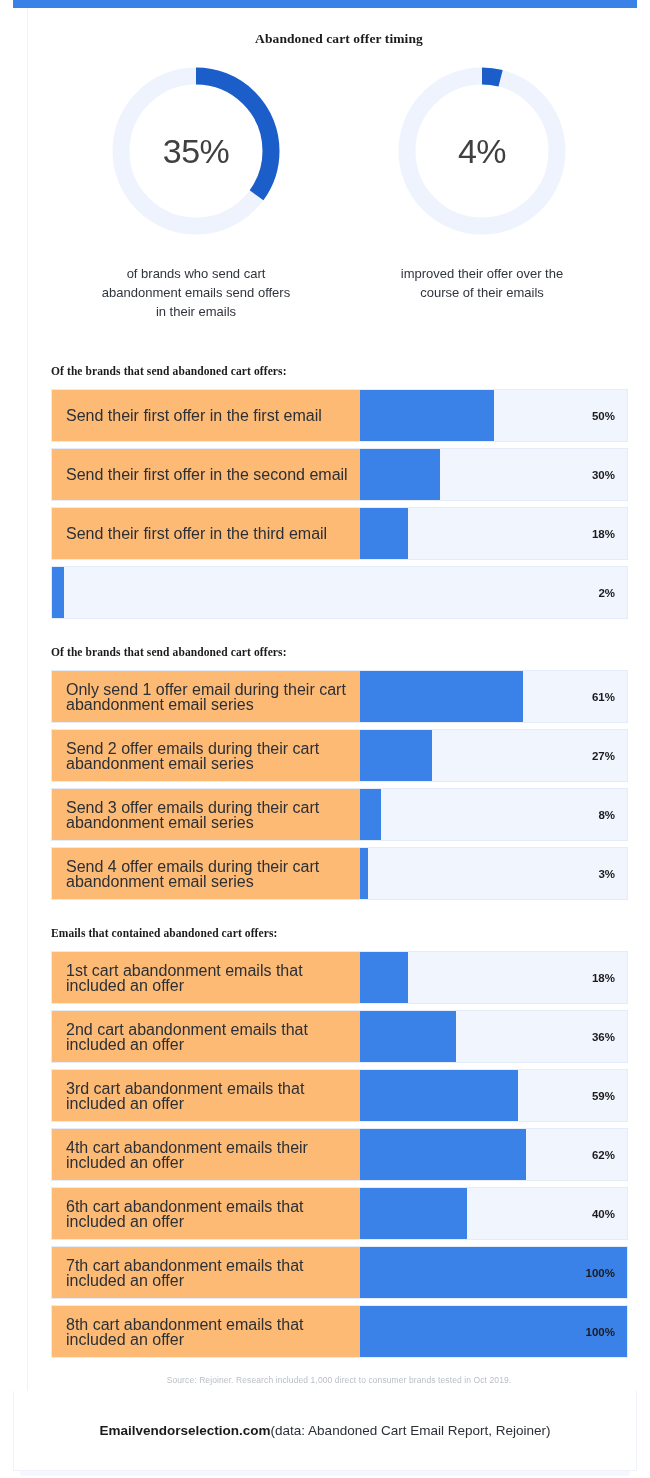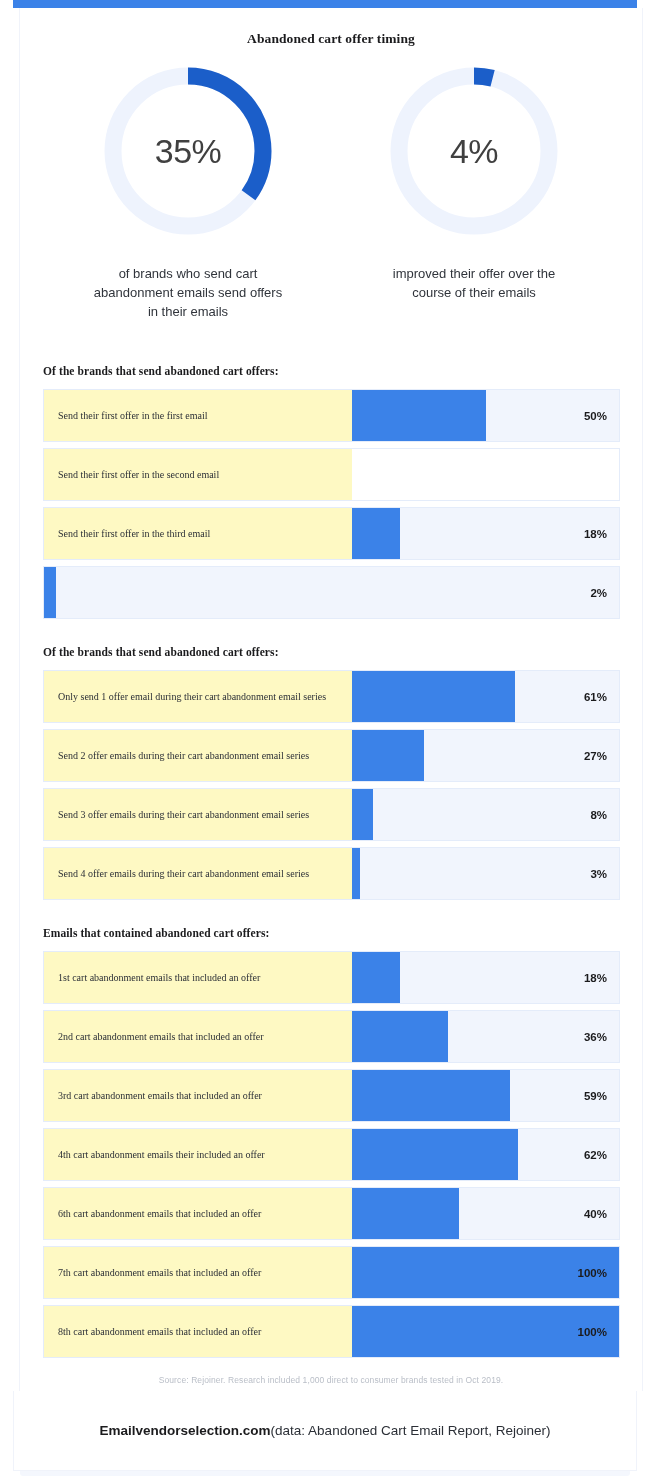--- a/index.html
+++ b/index.html
@@ -25,21 +25,21 @@
     left: 13px;
     top: 0px;
     width: 624px;
     height: 8px;
     background: #3b82e8;
   }
 
   
   .card {
     position: absolute;
-    left: 19px;
+    left: 27px;
     top: 8px;
     width: 624px;
     height: 1383px;
     background: #ffffff;
     border-left: 1px solid #f0f3fa;
     border-right: 1px solid #f0f3fa;
   }
 
   .title {
     margin-top: 23px;
@@ -131,26 +131,25 @@
 
   .bar-row:last-child { margin-bottom: 0; }
 
   .row-label {
     width: 308px;
     flex: 0 0 308px;
     display: flex;
     align-items: center;
     padding-left: 14px;
     padding-right: 8px;
-    font-size: 10px;
+    font-size: 16px;
     line-height: 15px;
     color: #2b2f36;
-    background: #fef9c3;
+    background: #fdba74;
     z-index: 2;
-    font-family: Liberation Serif, serif;
   }
 
   .track {
     position: relative;
     flex: 1 1 auto;
     background: #f1f5fd;
   }
 
   .bar-fill {
     position: absolute;
@@ -270,20 +269,24 @@
       <div class="rows">
           <div class="bar-row">
             <div class="row-label">Send their first offer in the first email</div>
             <div class="track">
               <div class="bar-fill" style="width: 50%;"></div>
               <div class="bar-value">50%</div>
             </div>
           </div>
           <div class="bar-row">
             <div class="row-label">Send their first offer in the second email</div>
+            <div class="track">
+              <div class="bar-fill" style="width: 30%;"></div>
+              <div class="bar-value">30%</div>
+            </div>
           </div>
           <div class="bar-row">
             <div class="row-label">Send their first offer in the third email</div>
             <div class="track">
               <div class="bar-fill" style="width: 18%;"></div>
               <div class="bar-value">18%</div>
             </div>
           </div>
           <div class="bar-row">
             <div class="track">

